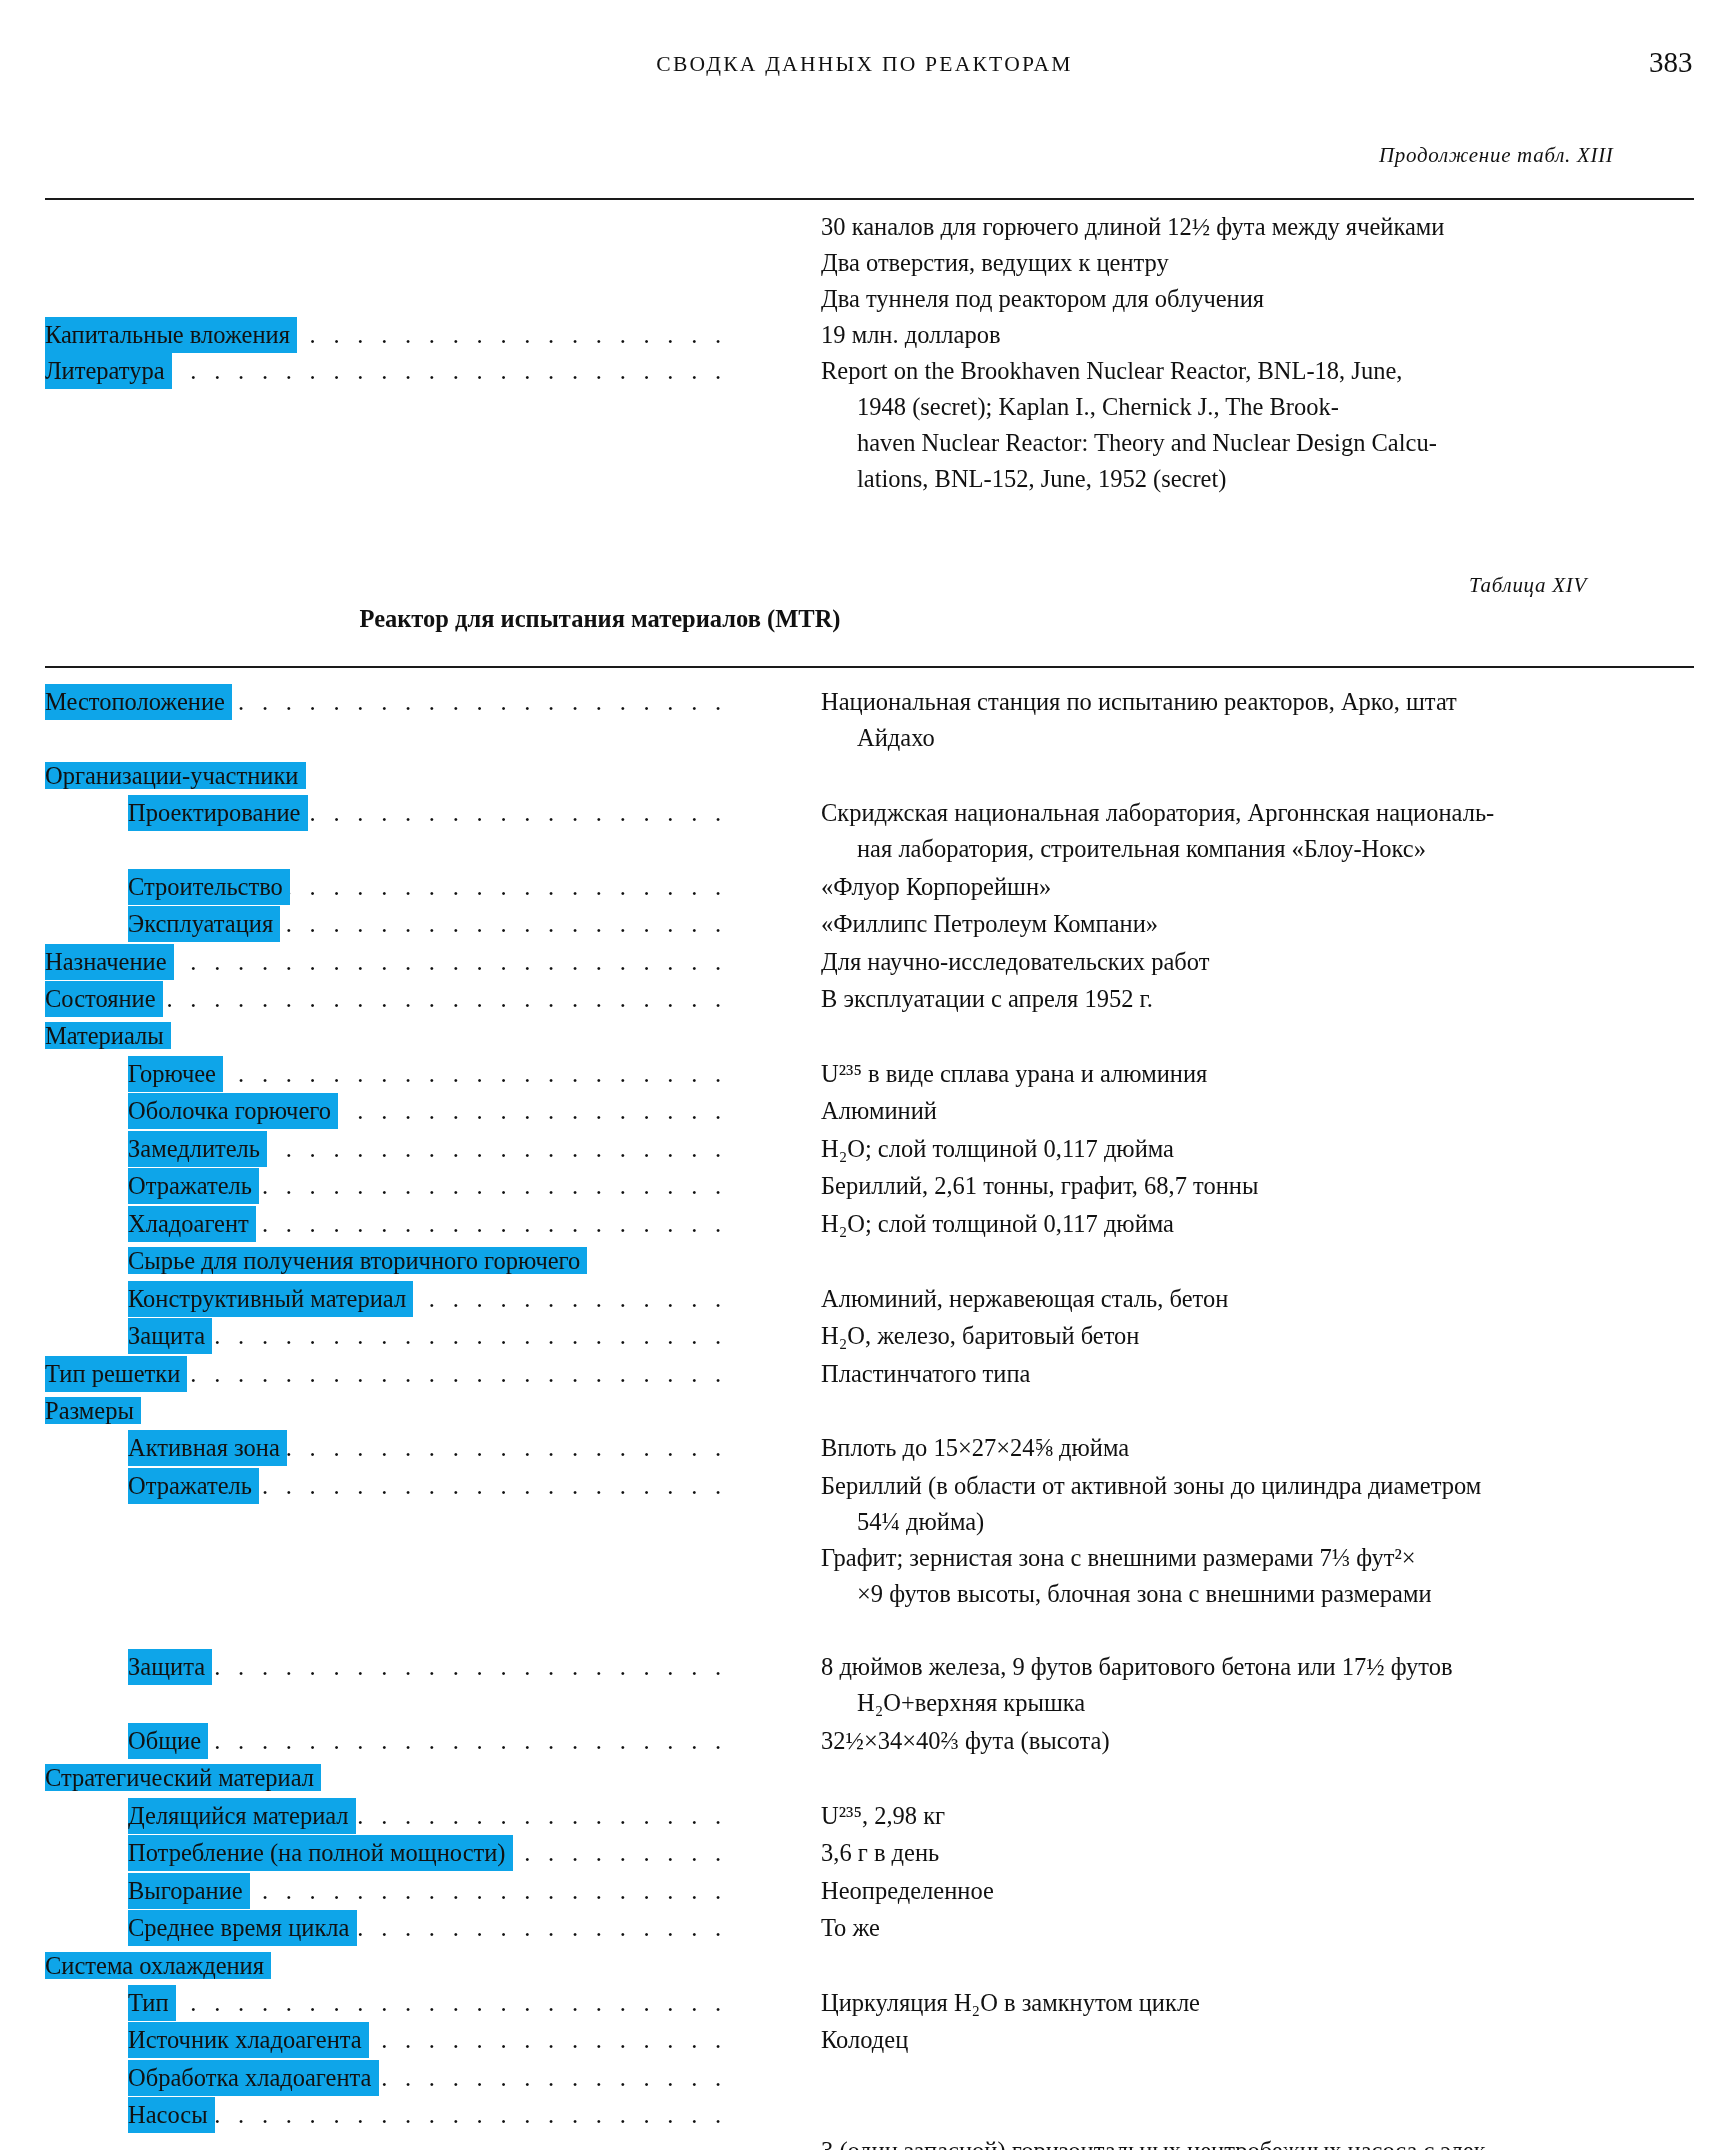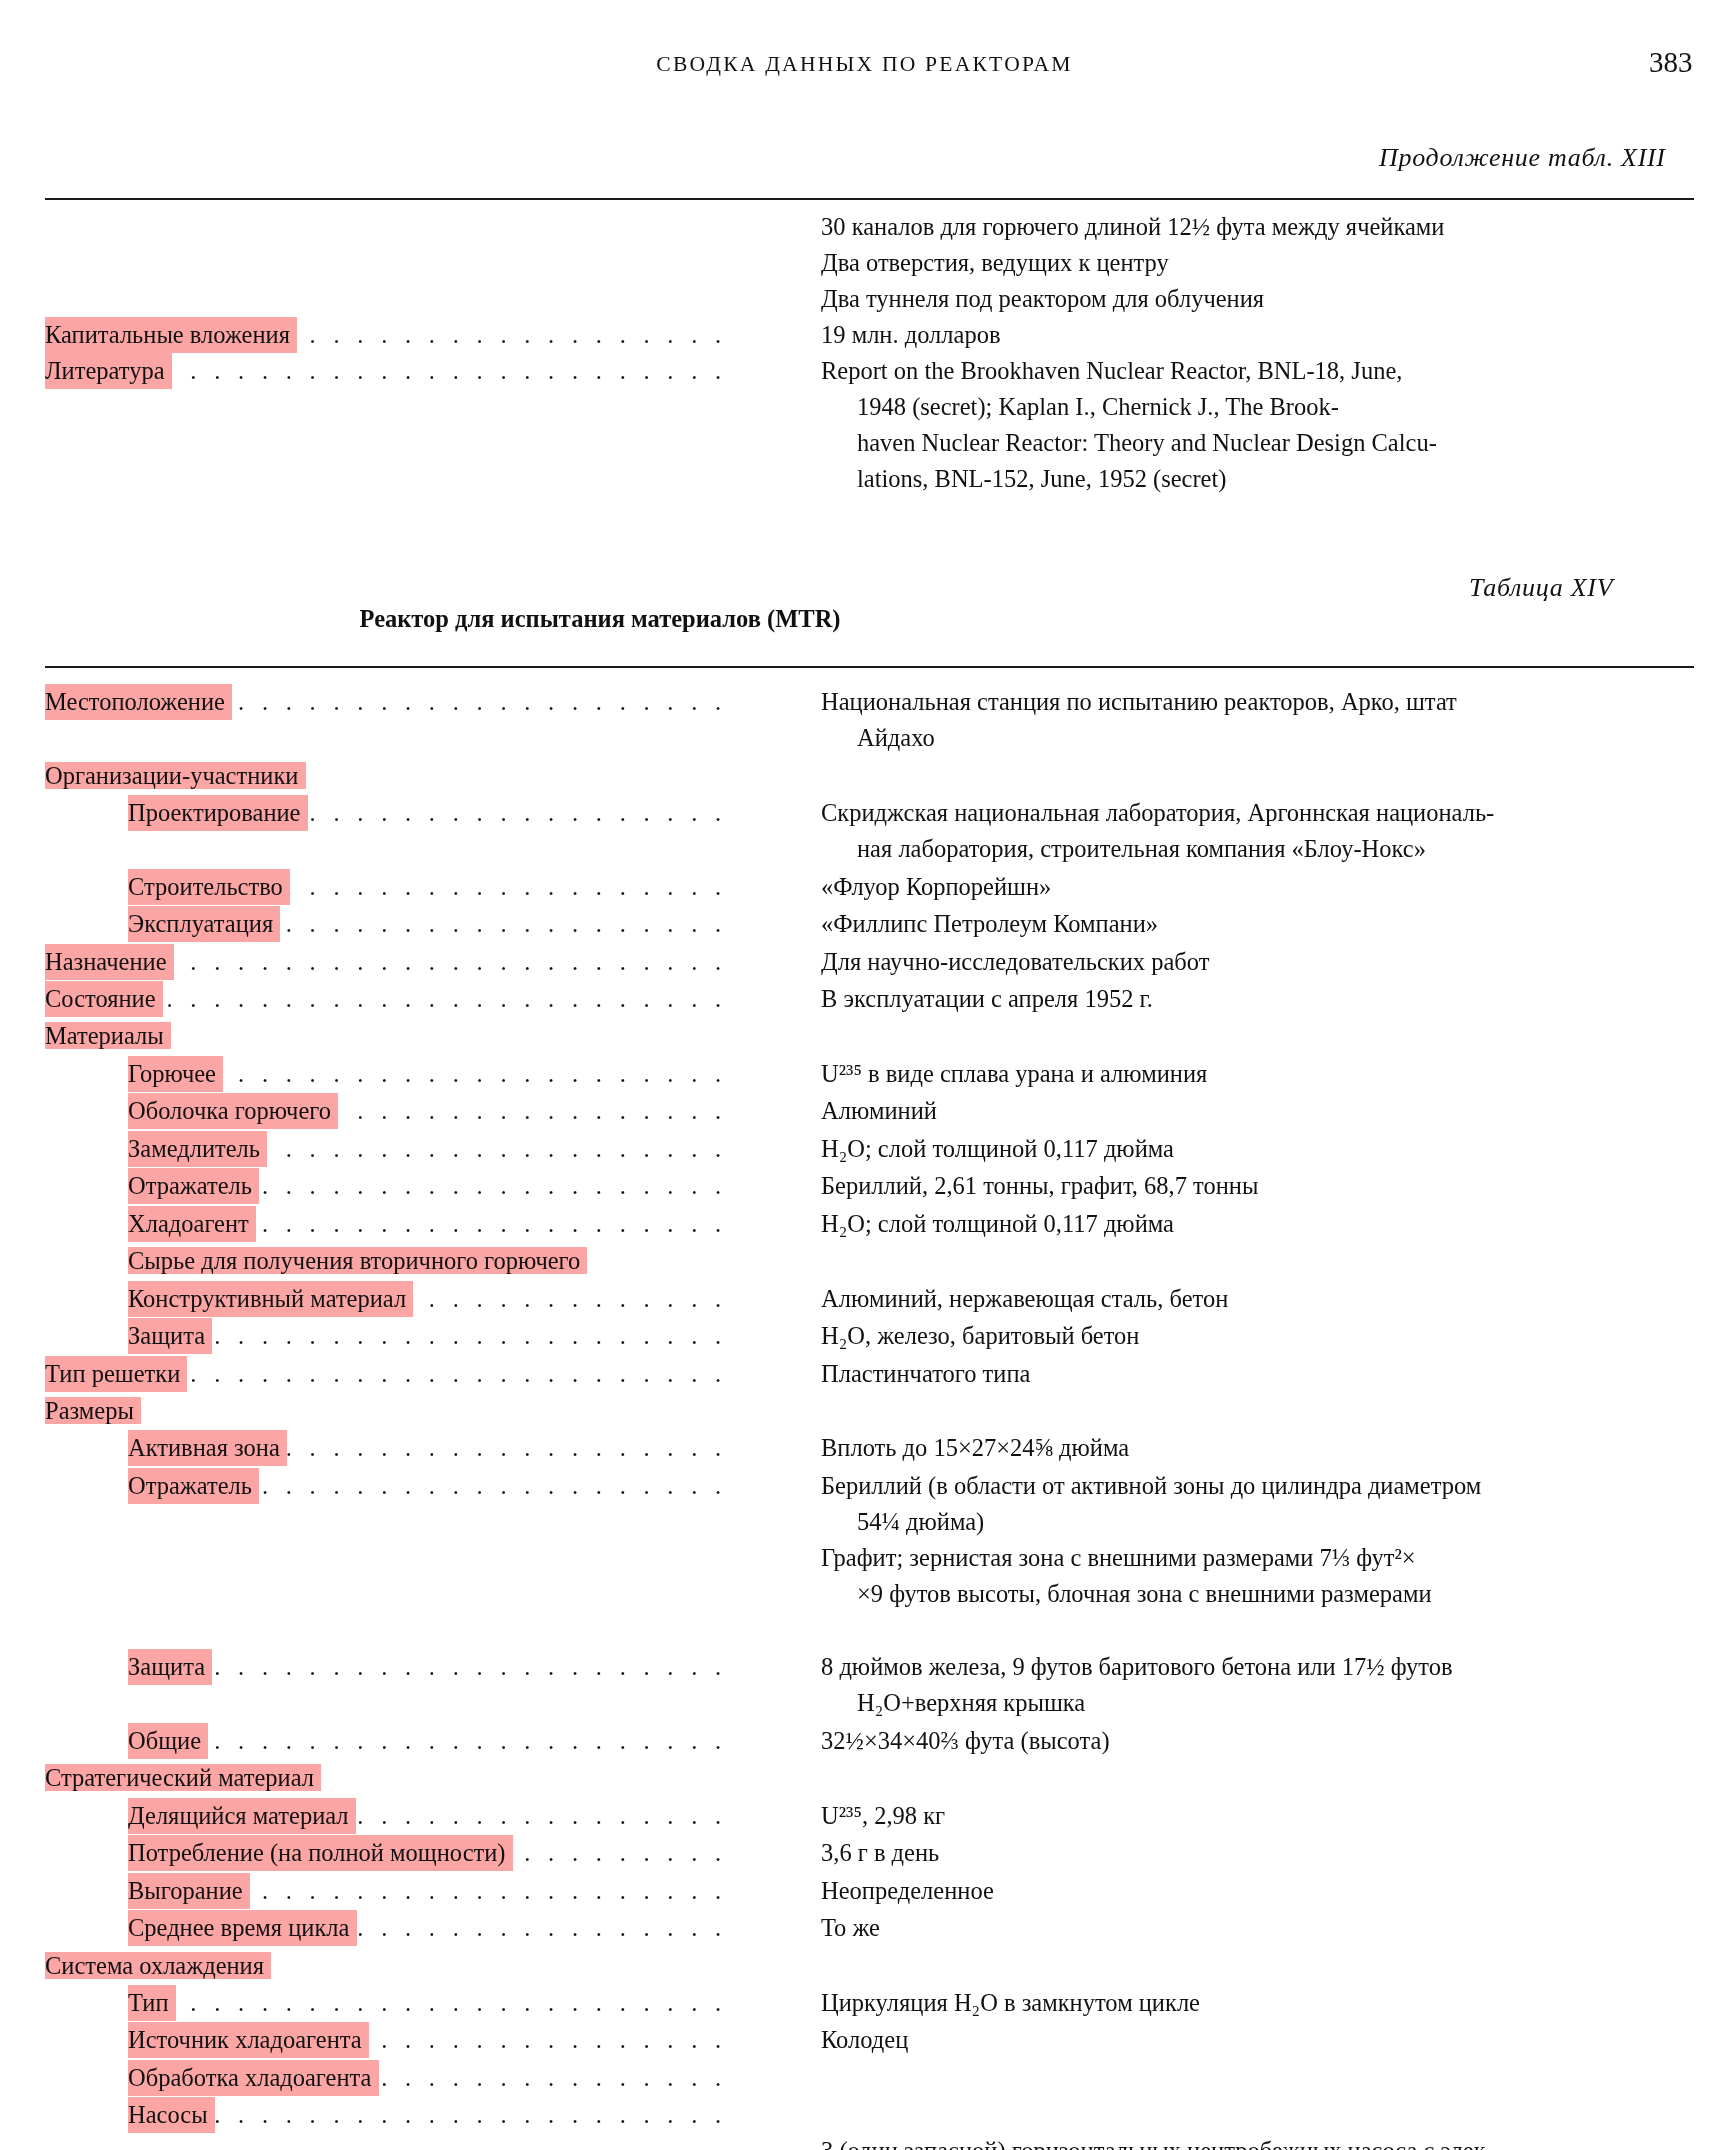--- a/index.html
+++ b/index.html
@@ -7,32 +7,32 @@
     width: 1729px; height: 2151px; position: relative; overflow: hidden;
     font-family: "Liberation Serif", "DejaVu Serif", serif;
     color: #111111;
   }
   .abs { position: absolute; }
   .running-head {
     top: 52px; left: 0; width: 1729px; text-align: center;
     font-size: 21.6px; letter-spacing: 2.2px;
   }
   .page-num { top: 46px; left: 1649px; font-size: 29px; }
-  .table-label { font-style: italic; font-size: 26px; letter-spacing: 0.7px; }
+  .table-label { font-style: italic; font-size: 21px; letter-spacing: 0.7px; }
   .rule { left: 45px; width: 1649px; height: 2.2px; background: #1a1a1a; }
   .table-title { font-weight: bold; font-size: 24.5px; left: 0; width: 1152px; text-align: center; margin-left: 24px; }
 
   .row { position: absolute; left: 0; width: 1729px; font-size: 24.5px; line-height: 36px; }
   .lbl {
     position: absolute; top: 0; white-space: nowrap; overflow: hidden;
     right: calc(1729px - 727px);
   }
   .lbl.l0 { left: 45px; }
   .lbl.l1 { left: 128px; }
-  .lbl .txt { background: #fca5a5; padding-right: 7.2px; position: relative; z-index: 1; text-align: right; }
+  .lbl .txt { background: #0ea5e9; padding-right: 7.2px; position: relative; z-index: 1; text-align: right; }
   .lbl.dots::after {
     content: ". . . . . . . . . . . . . . . . . . . . . . . . . . . . . . . . . . . . . . . . . .";
     position: absolute; right: 0; top: 0; letter-spacing: 5.8px; white-space: nowrap;
   }
   .lbl.dots .txt { float: left; }
   .lbl.dots { display: block; }
   .val {
     position: absolute; top: 0; left: 821px; width: 875px;
     text-align: justify; text-align-last: left;
   }

